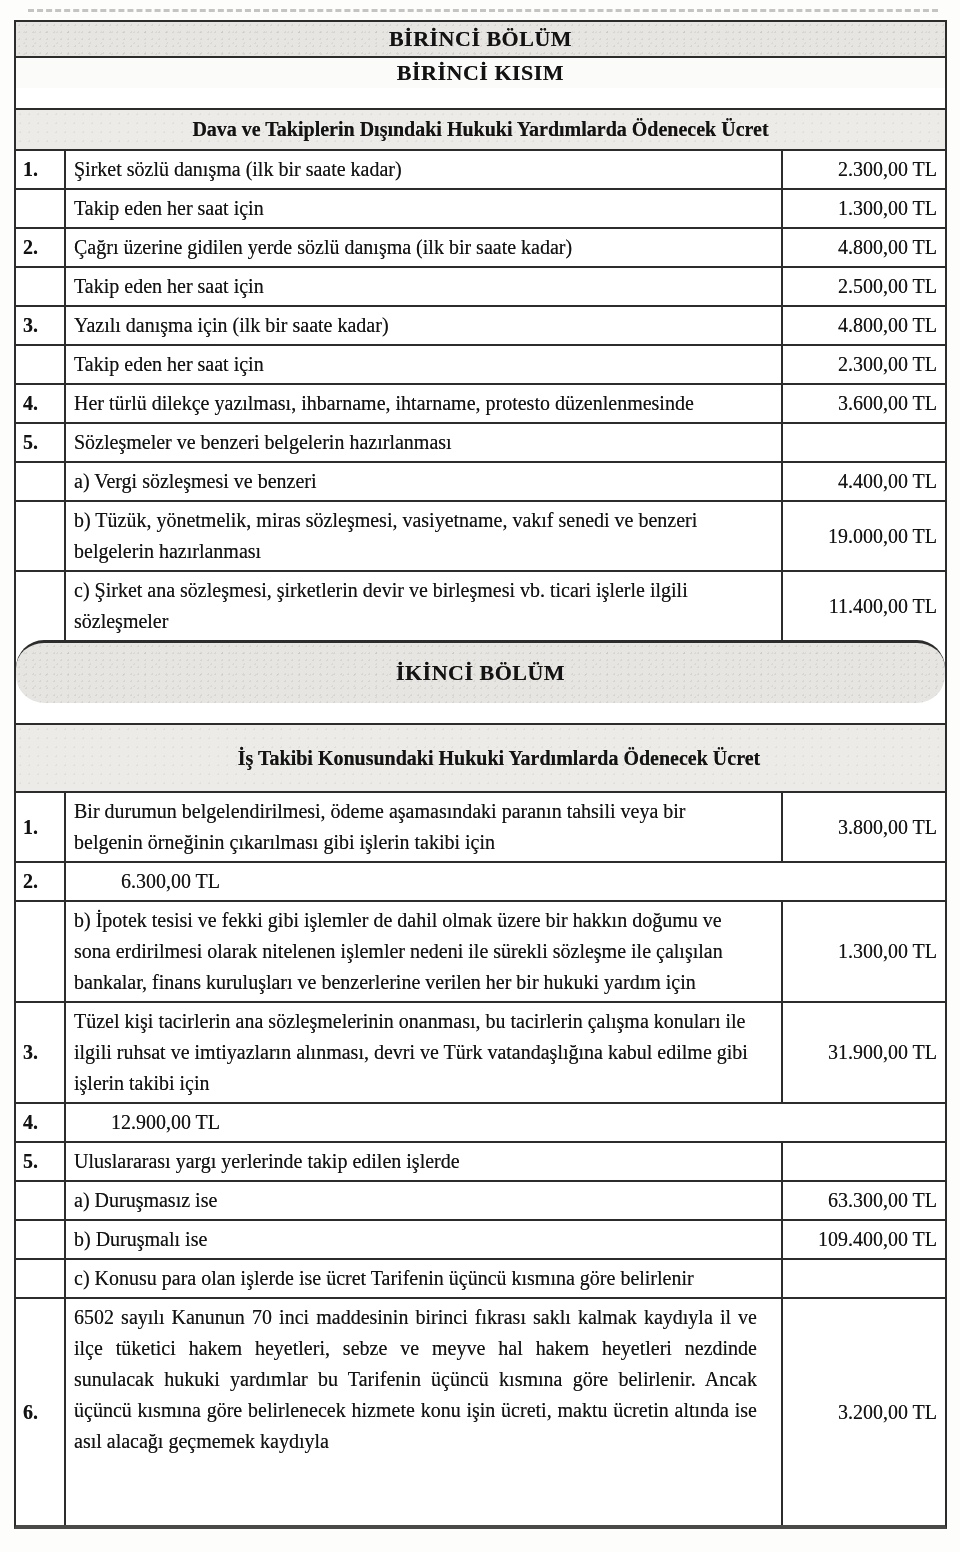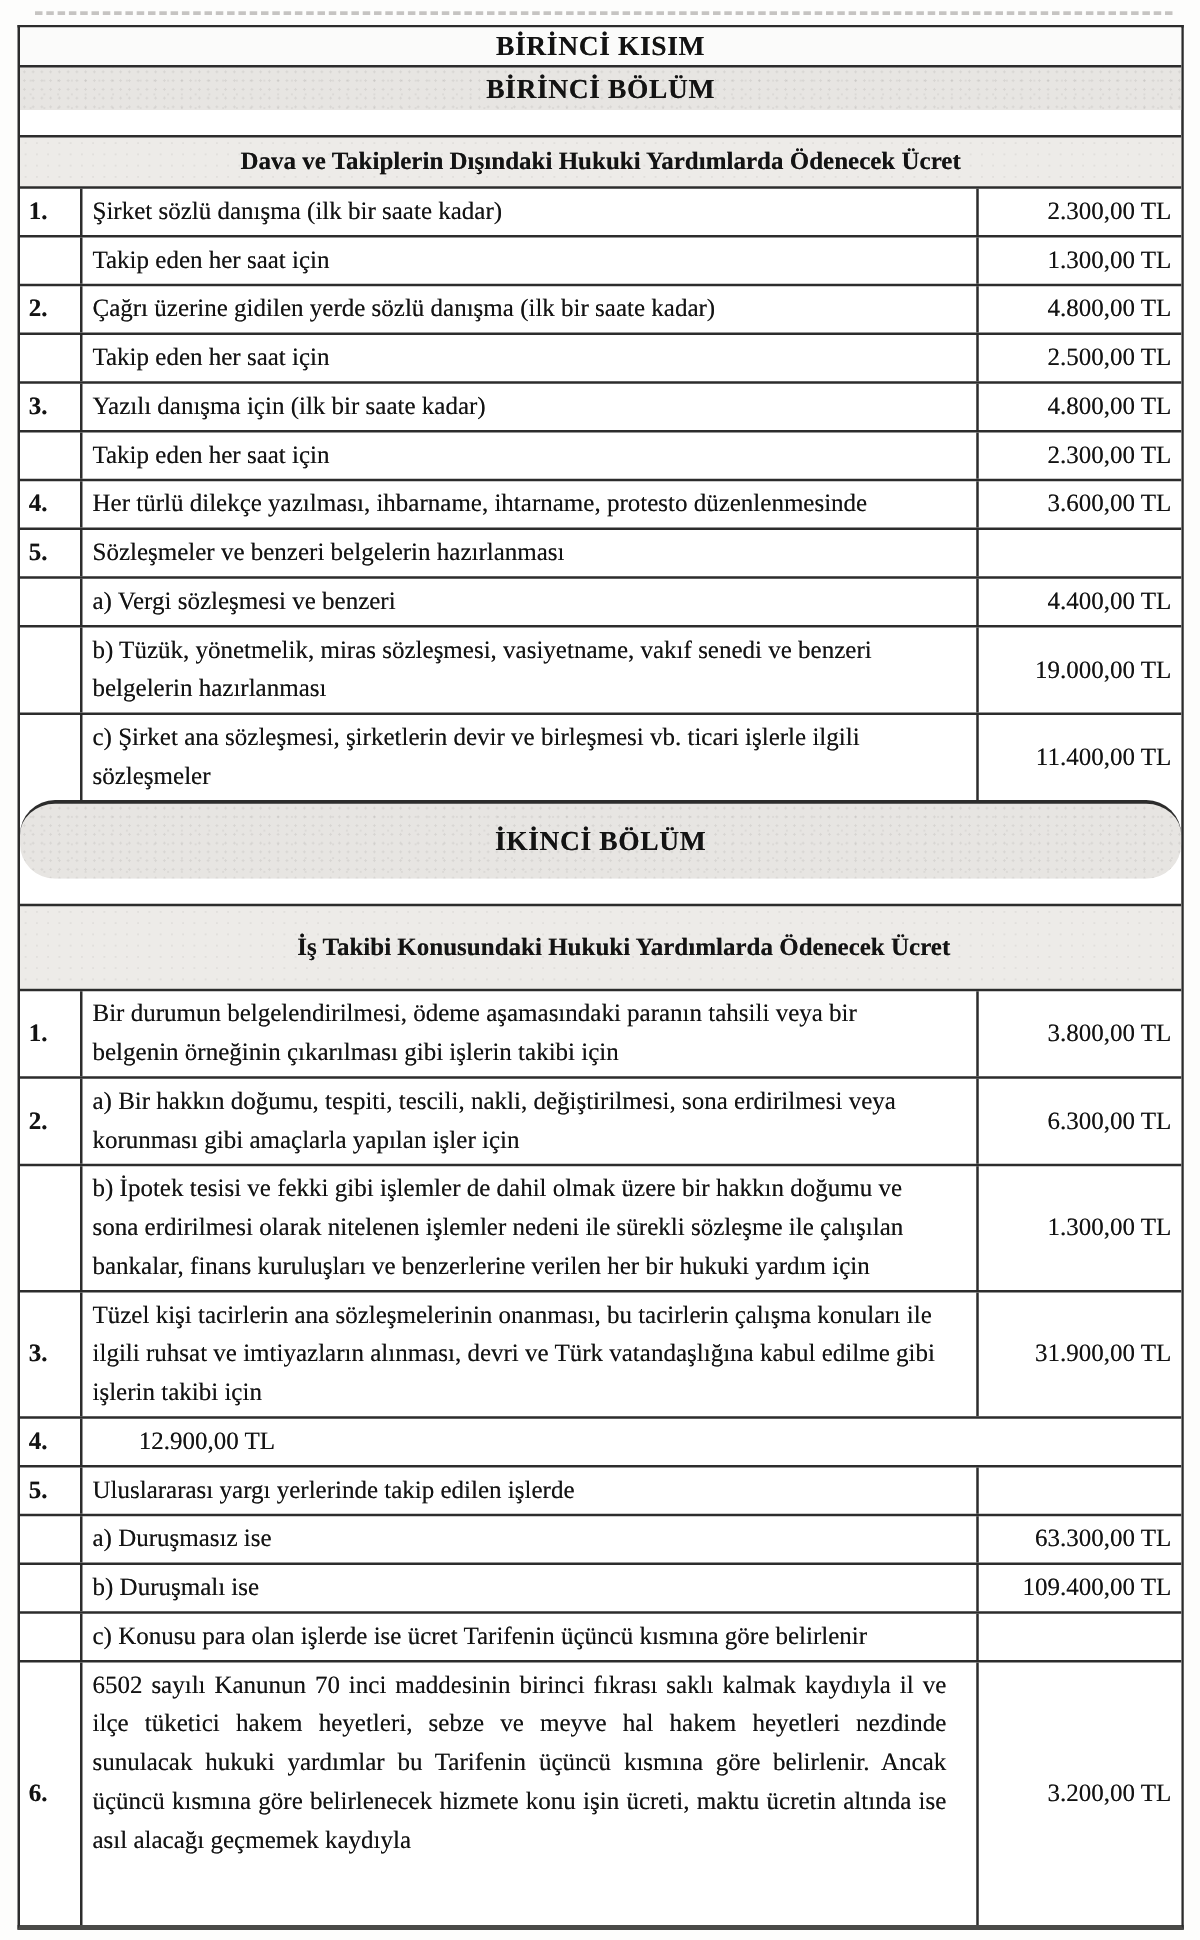--- a/index.html
+++ b/index.html
@@ -65,34 +65,34 @@
   }
   .c.fee{
     width:146px;flex:0 0 146px;
     border-left:2px solid var(--border,#2c2c2c);
     justify-content:flex-end;text-align:right;
     white-space:nowrap;
   }
   .trow{min-height:37px;}
   
   #sec2-rows .trow:last-child .desc{
-    align-items:flex-start;padding-bottom:52px;text-align:justify;
+    align-items:flex-start;padding-bottom:68px;text-align:justify;
   }
 </style>
 </head>
 <body>
 
 <div class="page">
   <div class="scan-artifact"></div>
 
   <div class="tbl">
 
+    <div class="band bolum">BİRİNCİ BÖLÜM</div>
+
     <div class="band kisim">BİRİNCİ KISIM</div>
-
-    <div class="band bolum">BİRİNCİ BÖLÜM</div>
     <div class="band subtitle">Dava ve Takiplerin Dışındaki Hukuki Yardımlarda Ödenecek Ücret</div>
     <div id="sec1-rows">
         <div class="trow">
           <div class="c no">1.</div>
           <div class="c desc">Şirket sözlü danışma (ilk bir saate kadar)</div>
           <div class="c fee">2.300,00 TL</div>
         </div>
         <div class="trow">
           <div class="c no"></div>
           <div class="c desc">Takip eden her saat için</div>
@@ -148,21 +148,20 @@
     <div class="band bolum bolum2 thicktop">İKİNCİ BÖLÜM</div>
     <div class="band subtitle subtitle2">İş Takibi Konusundaki Hukuki Yardımlarda Ödenecek Ücret</div>
     <div id="sec2-rows">
         <div class="trow">
           <div class="c no">1.</div>
           <div class="c desc">Bir durumun belgelendirilmesi, ödeme aşamasındaki paranın tahsili veya bir belgenin örneğinin çıkarılması gibi işlerin takibi için</div>
           <div class="c fee">3.800,00 TL</div>
         </div>
         <div class="trow">
           <div class="c no">2.</div>
-          <div class="c desc">a) Bir hakkın doğumu, tespiti, tescili, nakli, değiştirilmesi, sona erdirilmesi veya korunması gibi amaçlarla yapılan işler için</div>
           <div class="c fee">6.300,00 TL</div>
         </div>
         <div class="trow">
           <div class="c no"></div>
           <div class="c desc">b) İpotek tesisi ve fekki gibi işlemler de dahil olmak üzere bir hakkın doğumu ve sona erdirilmesi olarak nitelenen işlemler nedeni ile sürekli sözleşme ile çalışılan bankalar, finans kuruluşları ve benzerlerine verilen her bir hukuki yardım için</div>
           <div class="c fee">1.300,00 TL</div>
         </div>
         <div class="trow">
           <div class="c no">3.</div>
           <div class="c desc">Tüzel kişi tacirlerin ana sözleşmelerinin onanması, bu tacirlerin çalışma konuları ile ilgili ruhsat ve imtiyazların alınması, devri ve Türk vatandaşlığına kabul edilme gibi işlerin takibi için</div>

